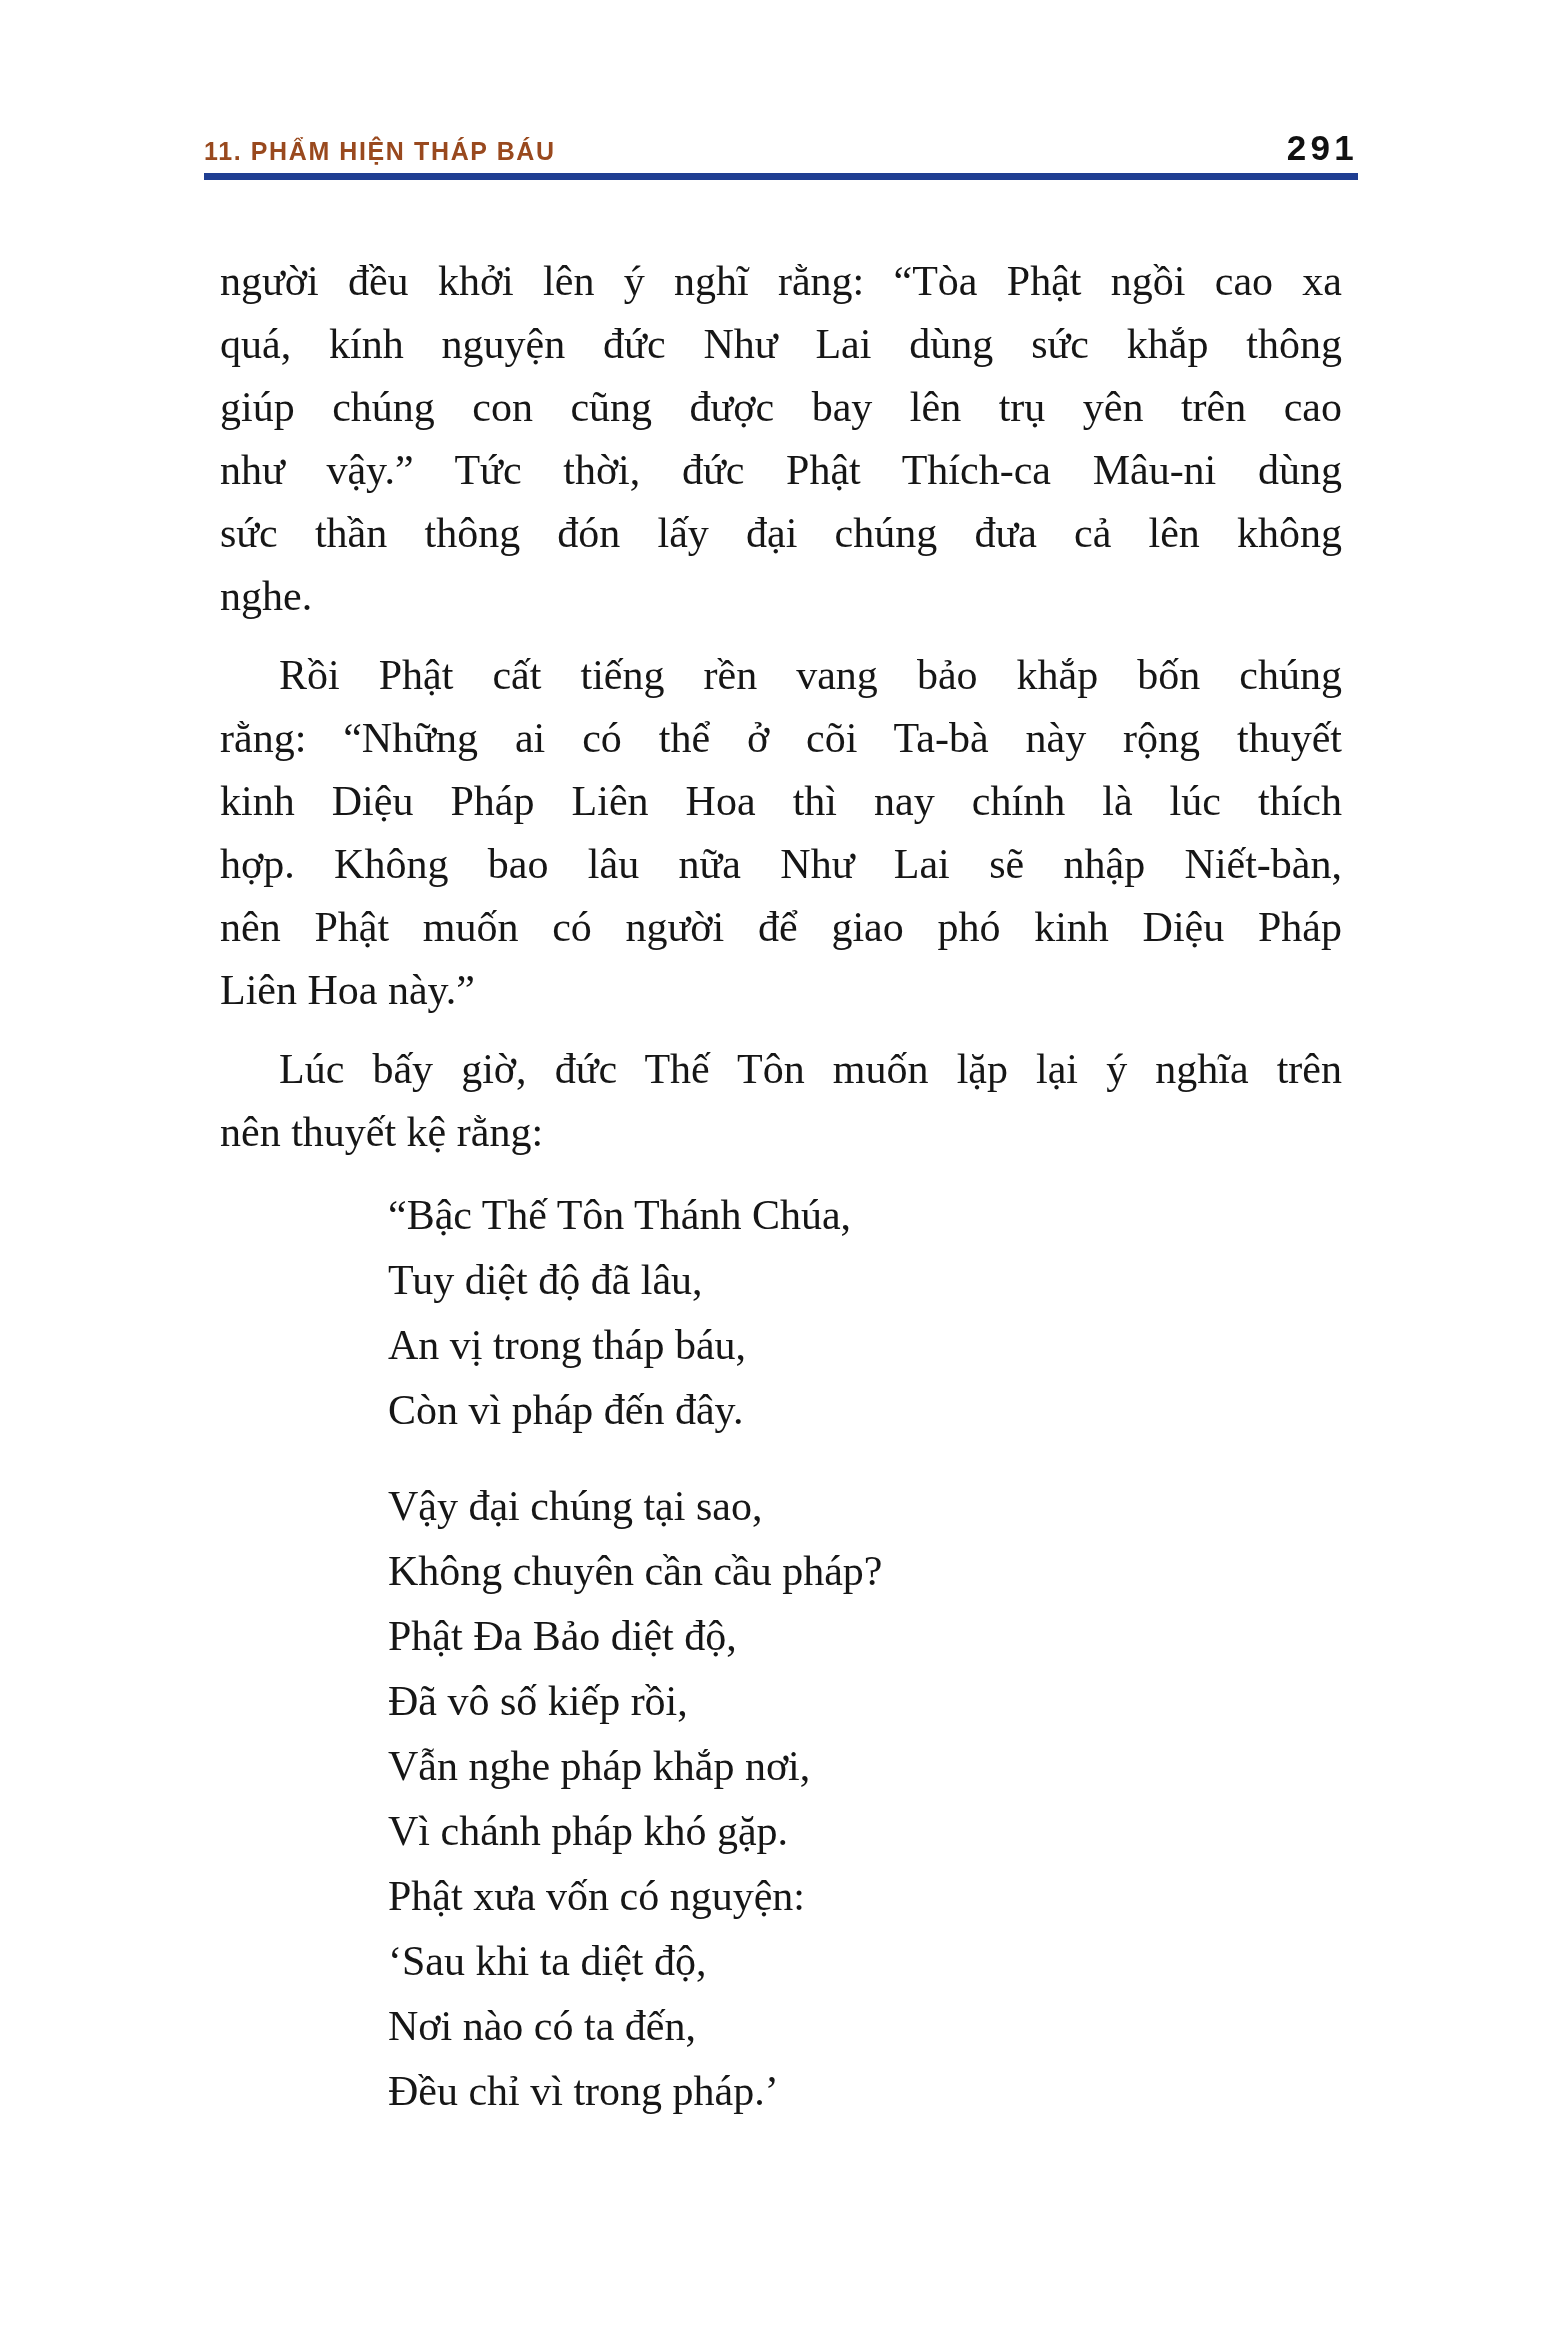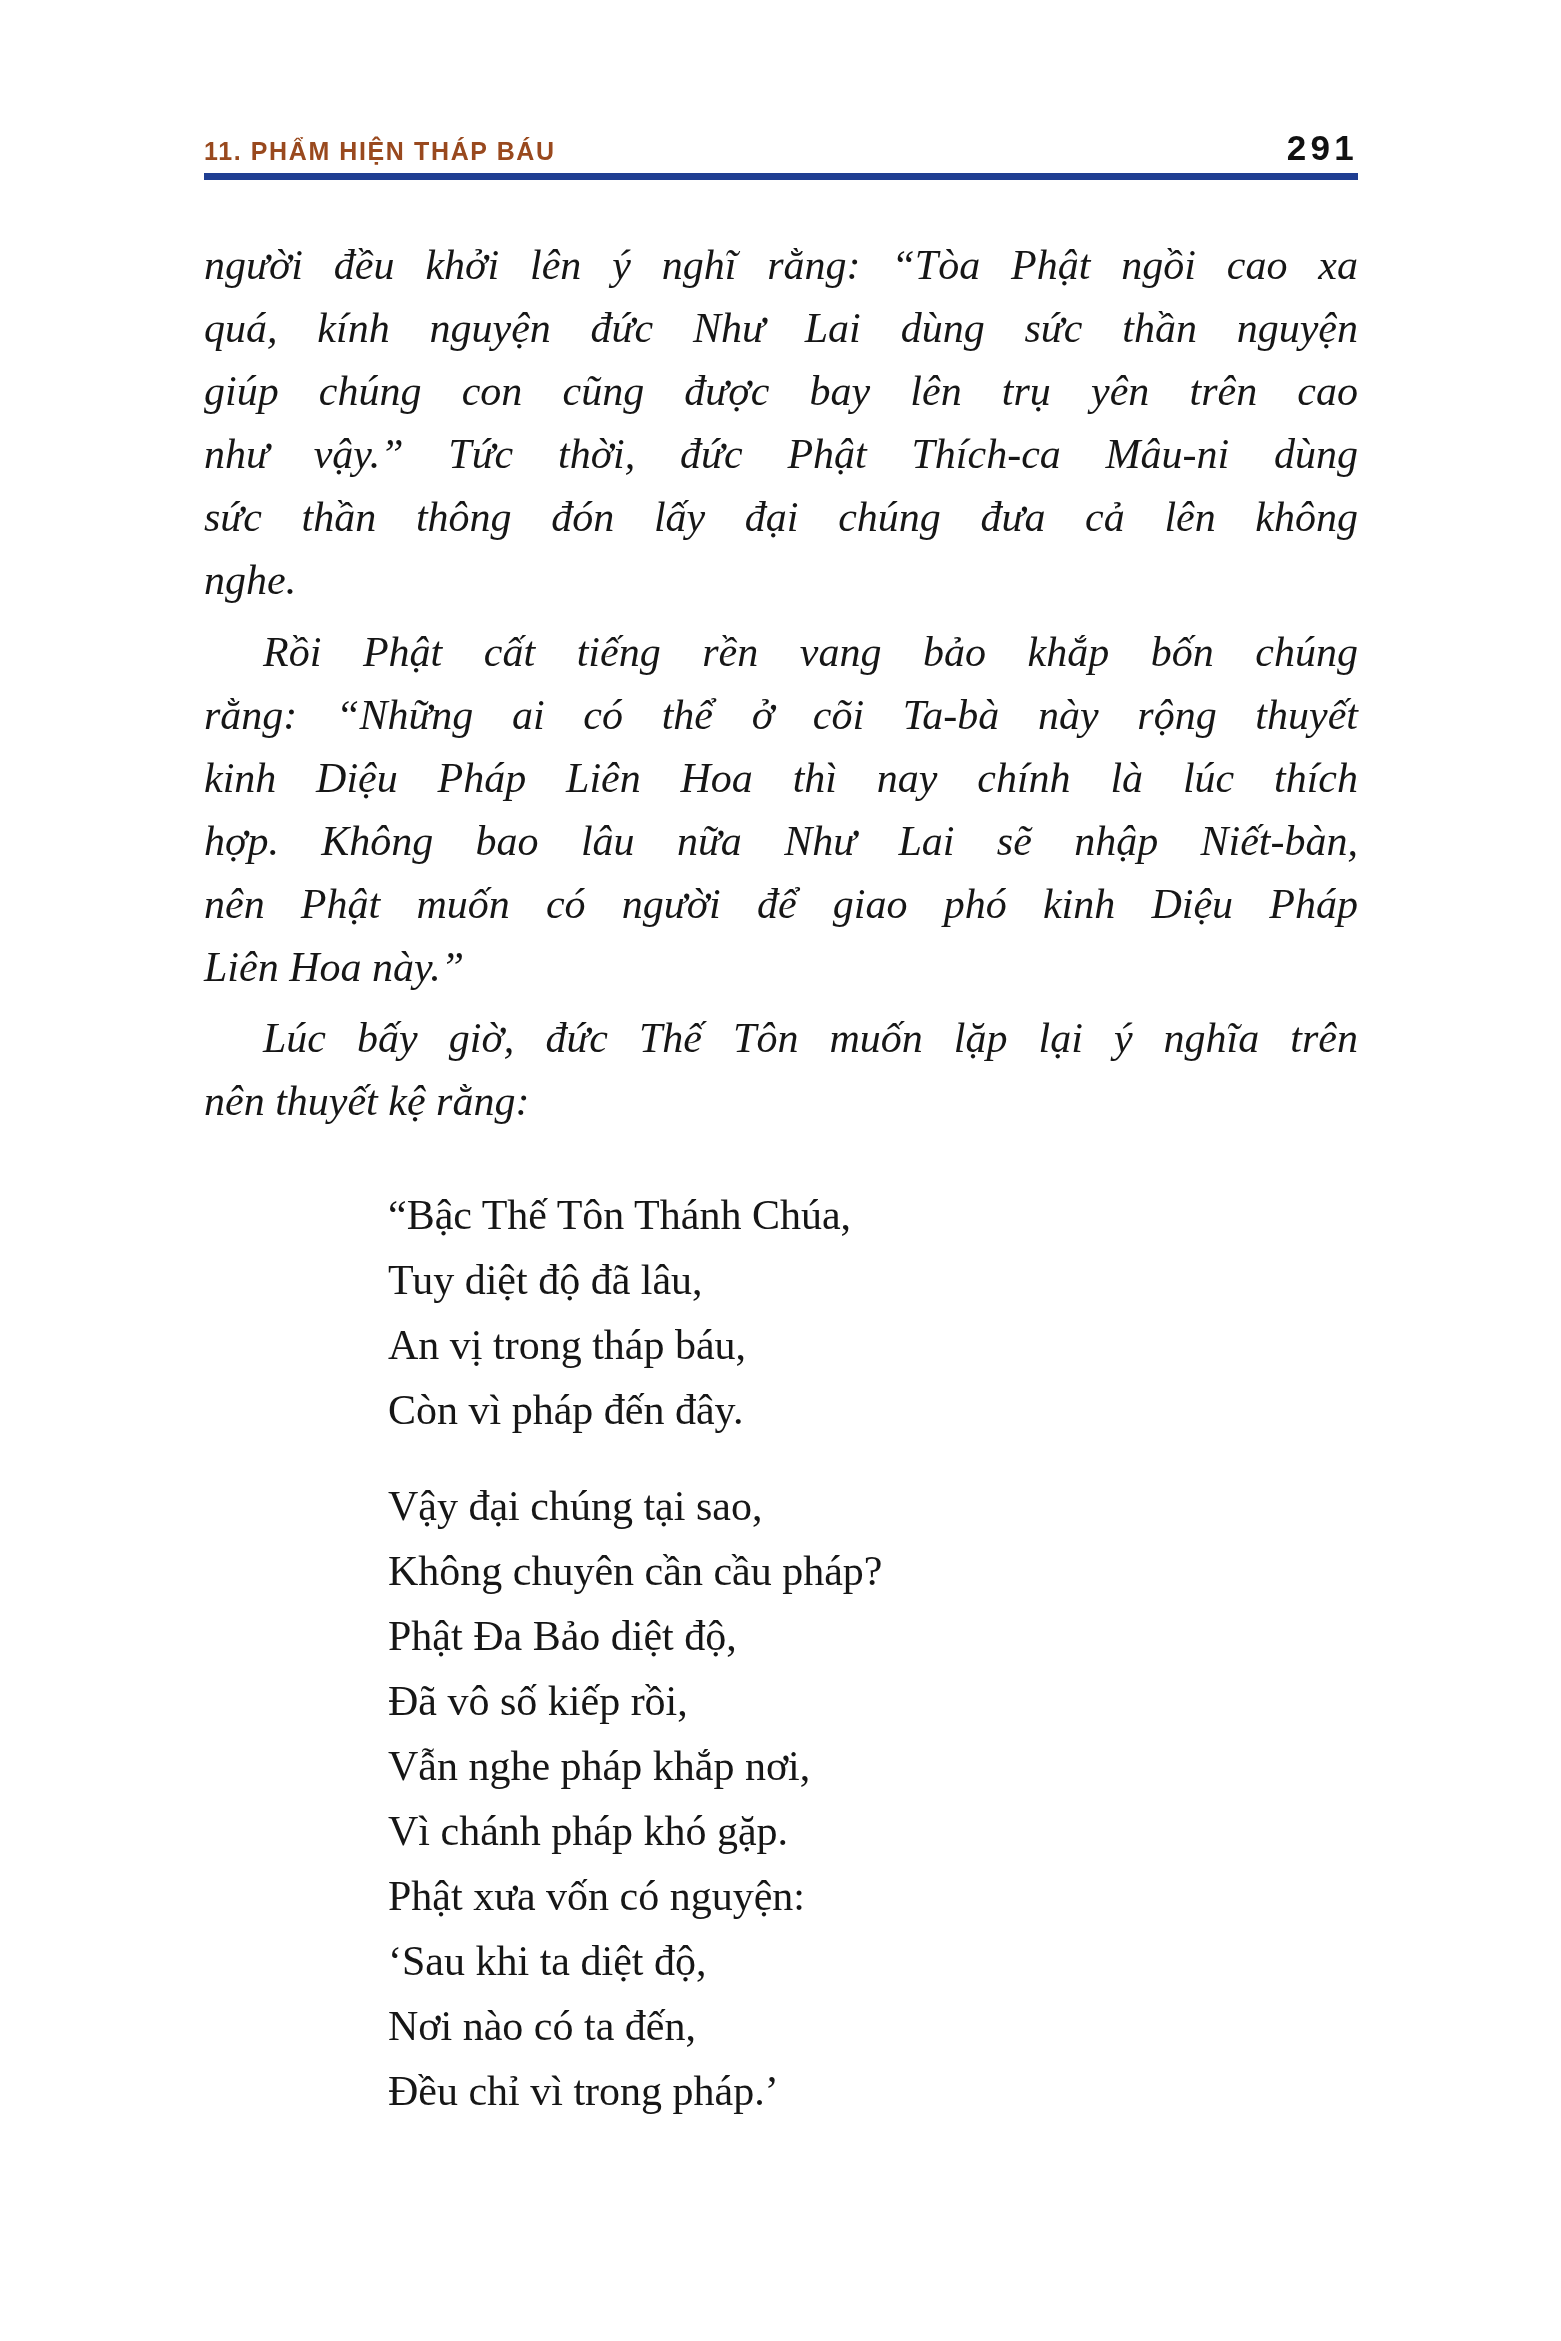--- a/index.html
+++ b/index.html
@@ -59,21 +59,21 @@
   }
   
   .prose {
     position: absolute;
     left: 204px;
     top: 234px;
     width: 1154px;
     font-size: 42px;
     line-height: 63px;
   }
-  .paragraph { margin: 0; font-style: italic; }
+  .paragraph { margin: 16px; }
   .paragraph + .paragraph { margin-top: 8.7px; }
   .line {
     text-align: justify;
     text-align-last: justify;
     white-space: normal;
   }
   .line.last { text-align: left; text-align-last: left; }
   .line.indent { text-indent: 59px; }
   
   .verse {
@@ -95,21 +95,21 @@
   <div class="header-row">
     <div class="chapter-title">11. PHẨM HIỆN THÁP BÁU</div>
     <div class="page-number">291</div>
   </div>
   <div class="header-rule"></div>
 
   <div class="prose">
 
     <div class="paragraph">
       <div class="line">người đều khởi lên ý nghĩ rằng: “Tòa Phật ngồi cao xa</div>
-      <div class="line">quá, kính nguyện đức Như Lai dùng sức thần nguyện</div>
+      <div class="line">quá, kính nguyện đức Như Lai dùng sức khắp thông</div>
       <div class="line">giúp chúng con cũng được bay lên trụ yên trên cao</div>
       <div class="line">như vậy.” Tức thời, đức Phật Thích-ca Mâu-ni dùng</div>
       <div class="line">sức thần thông đón lấy đại chúng đưa cả lên không</div>
       <div class="line last">nghe.</div>
     </div>
 
     <div class="paragraph">
       <div class="line indent">Rồi Phật cất tiếng rền vang bảo khắp bốn chúng</div>
       <div class="line">rằng: “Những ai có thể ở cõi Ta-bà này rộng thuyết</div>
       <div class="line">kinh Diệu Pháp Liên Hoa thì nay chính là lúc thích</div>

